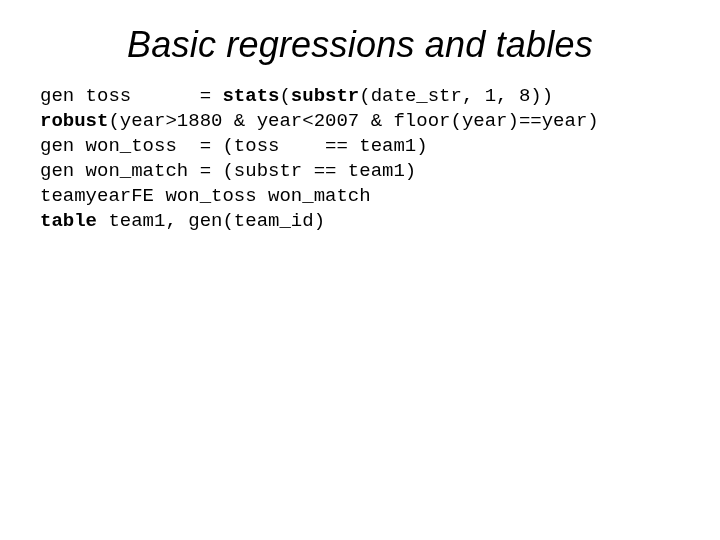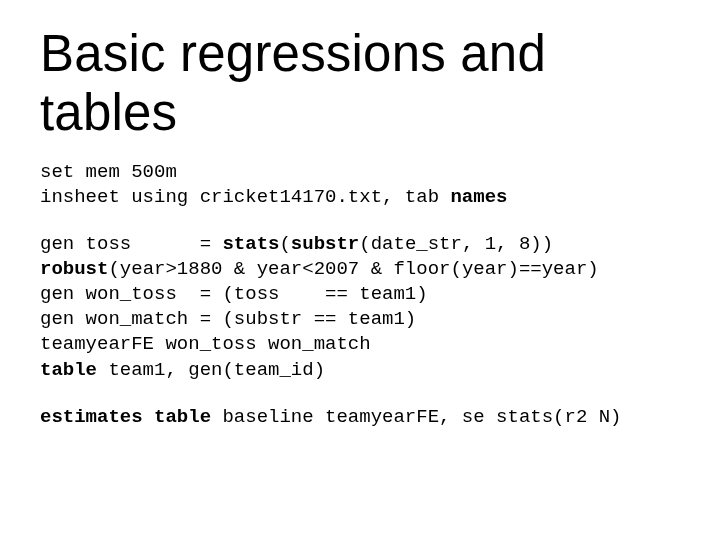--- a/index.html
+++ b/index.html
@@ -11,46 +11,44 @@
     font-family: Arial, Helvetica, sans-serif;
     color: #000;
   }
   .slide {
     box-sizing: border-box;
     width: 720px;
     height: 540px;
     padding: 18px 40px 20px 40px;
   }
   .title {
-    font-size: 51px;
+    font-size: 36px;
     font-weight: 400;
-    text-align: left;
+    text-align: center;
     margin: 6px 0 18px 0;
     letter-spacing: 0.2px;
+    font-style: italic;
   }
   .code-block {
     font-family: "Courier New", Courier, monospace;
     font-size: 19px;
     line-height: 1.32;
     white-space: pre;
   }
   .code-block .b { font-weight: bold; }
   .para { margin-bottom: 22px; }
 </style>
 </head>
 <body>
 
 <div class="slide">
   <div class="title">Basic regressions and tables</div>
 
-  <div class="code-block para"><span>set mem 500m</span>
-<span>insheet using cricket14170.txt, tab </span><span class="b">names</span></div>
 
   <div class="code-block para"><span>gen toss      = </span><span class="b">stats</span><span>(</span><span class="b">substr</span><span>(date_str, 1, 8))</span>
 <span class="b">robust</span><span>(year&gt;1880 &amp; year&lt;2007 &amp; floor(year)==year)</span>
 <span>gen won_toss  = (toss    == team1)</span>
 <span>gen won_match = (substr == team1)</span>
 <span>teamyearFE won_toss won_match</span>
 <span class="b">table</span><span> team1, gen(team_id)</span></div>
 
 
-  <div class="code-block"><span class="b">estimates table</span><span> baseline teamyearFE, se stats(r2 N)</span></div>
 </div>
 
 </body></html>

